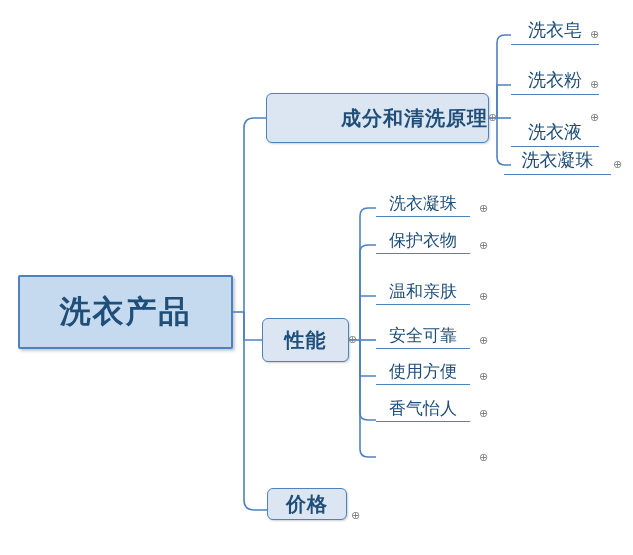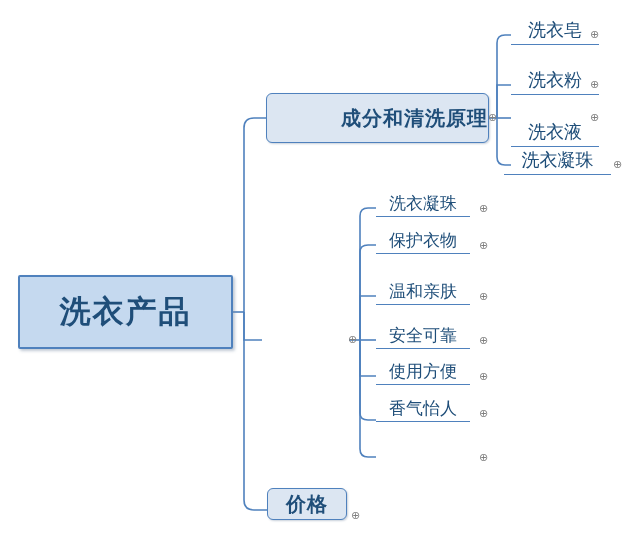--- a/index.html
+++ b/index.html
@@ -137,20 +137,23 @@
   <div class="node leaf lg" style="left:511px; top:100px; width:88px; height:28px;margin-top:19px;">
     <span>洗衣液</span>
   </div>
   <div class="plus" style="left:589px; top:112px;">⊕</div>
 
   <div class="node leaf lg" style="left:504px; top:147px; width:107px; height:28px;">
     <span>洗衣凝珠</span>
   </div>
   <div class="plus" style="left:612px; top:159px;">⊕</div>
 
+  <div class="node lvl1 mid" style="left:262px; top:318px; width:87px; height:44px;">
+    <span>性能</span>
+  </div>
   <div class="plus" style="left:347px; top:334px;">⊕</div>
 
   <div class="node leaf" style="left:376px; top:192px; width:94px; height:25px;">
     <span>洗衣凝珠</span>
   </div>
   <div class="plus" style="left:478px; top:203px;">⊕</div>
 
   <div class="node leaf" style="left:376px; top:229px; width:94px; height:25px;">
     <span>保护衣物</span>
   </div>

